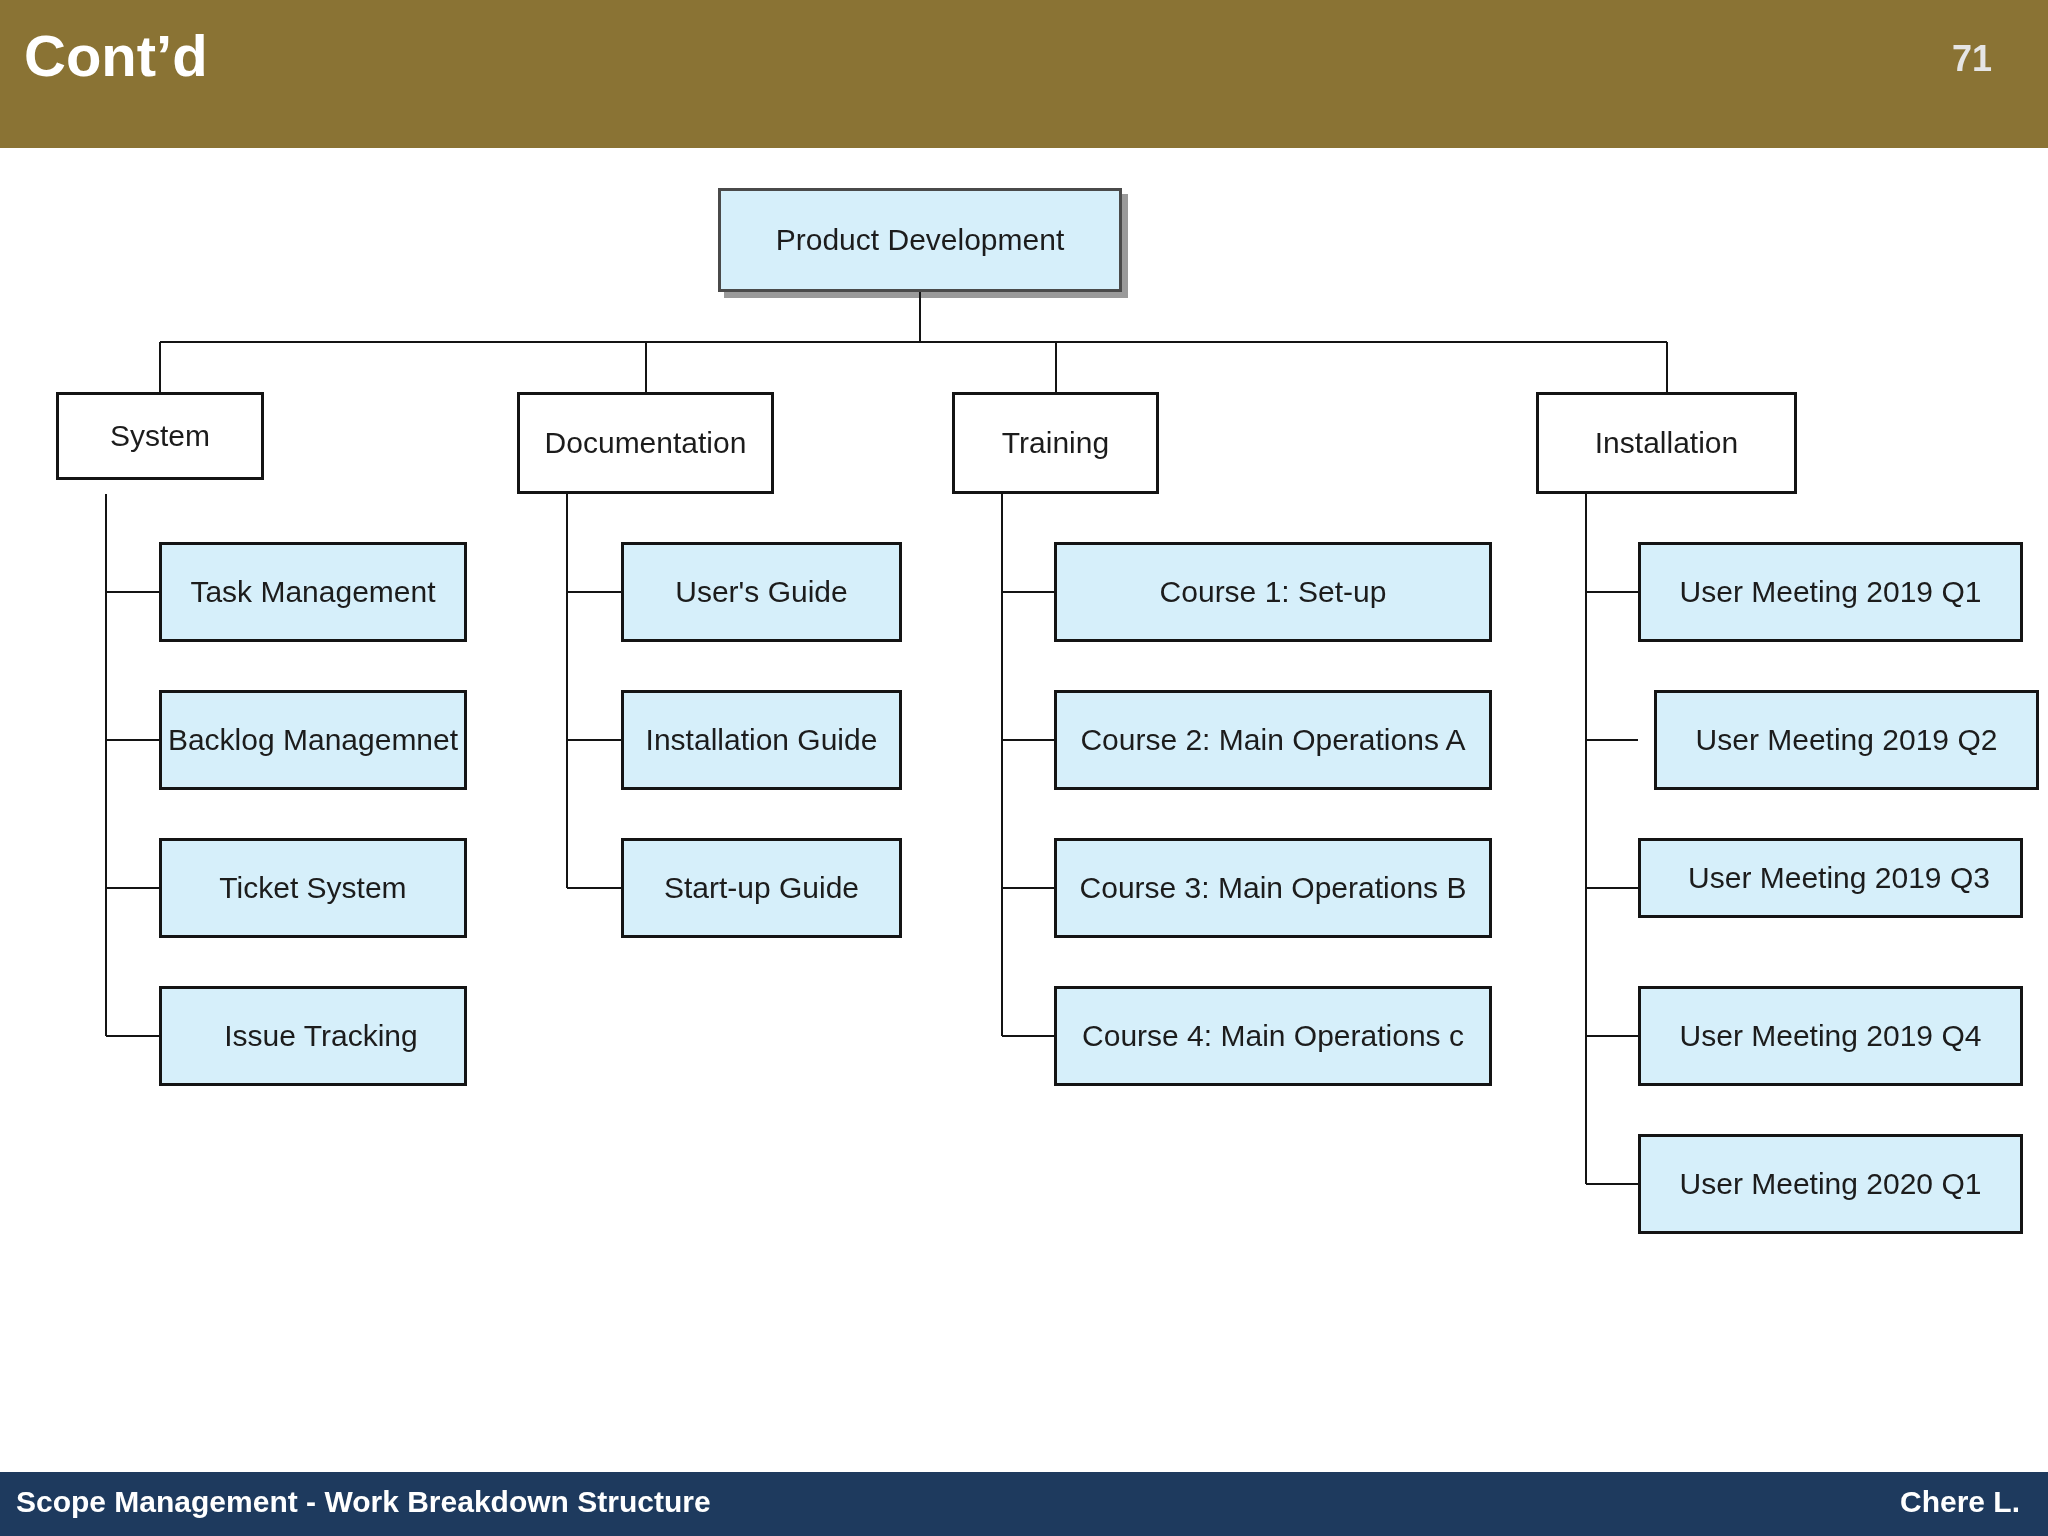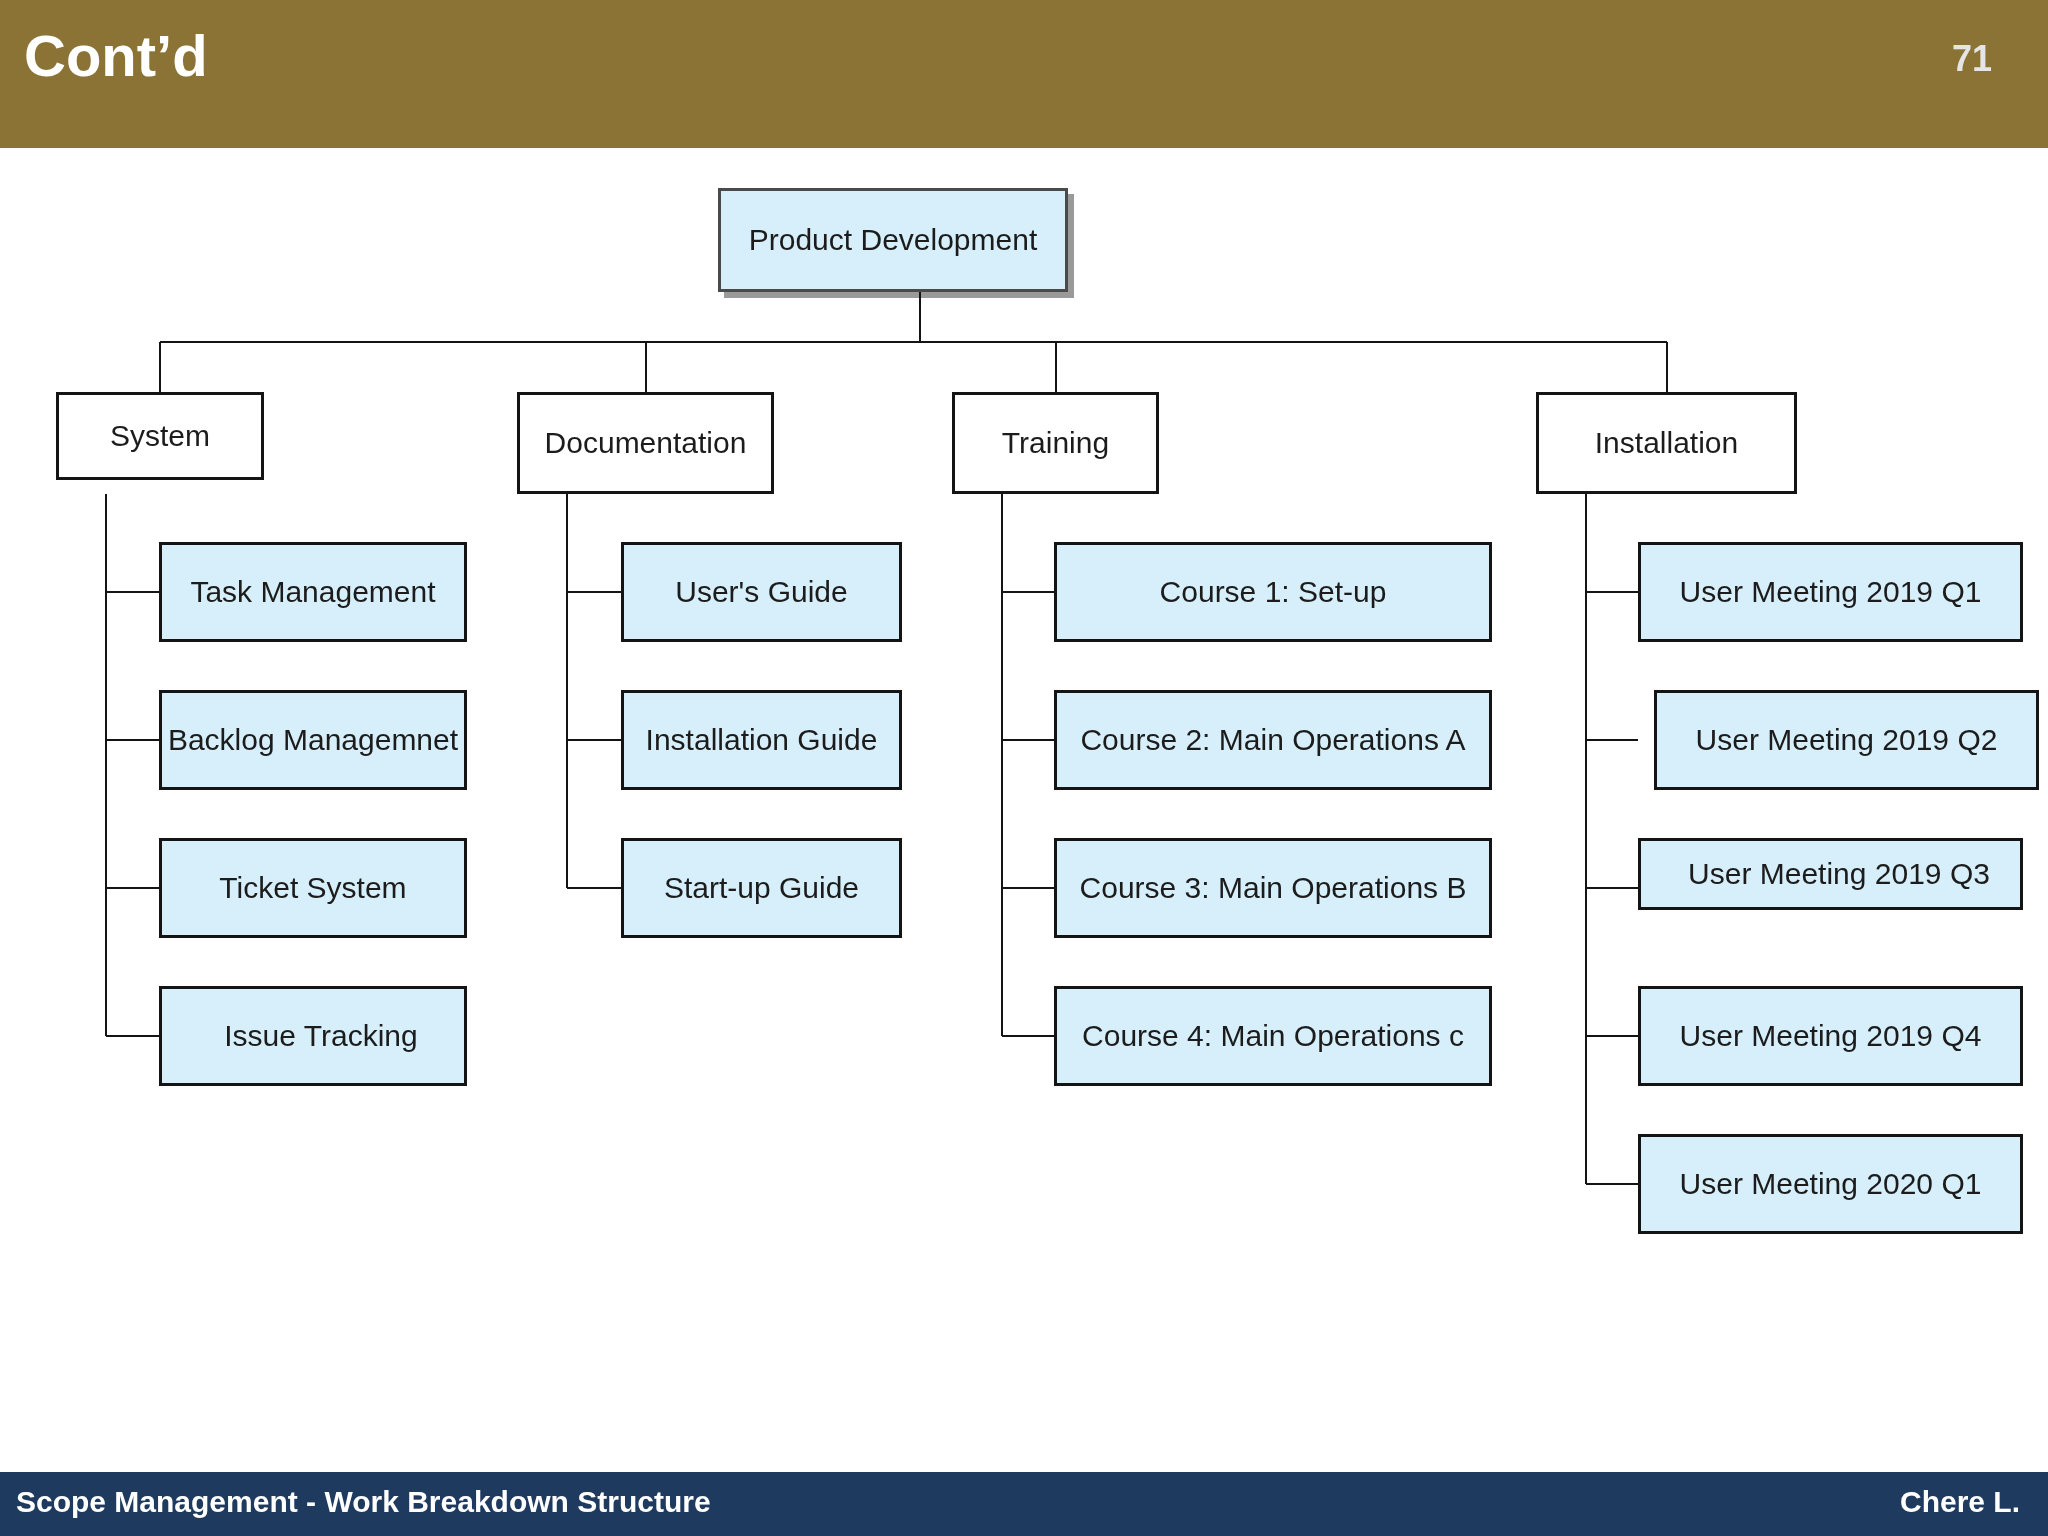--- a/index.html
+++ b/index.html
@@ -49,21 +49,21 @@
 <body>
 
 <div class="stage">
 
   <div class="bar-top">
     <div class="slide-title">Cont’d</div>
     <div class="page-num">71</div>
   </div>
 
   <div class="diagram" id="diagram">
-      <div class="node root" style="left: 718px; top: 188px; width: 350px; height: 104px;">
+      <div class="node root" style="left: 718px; top: 188px; width: 404px; height: 104px;">
         <span>Product Development</span>
       </div>
       <div class="line" style="left: 919px; top: 292px; width: 2px; height: 50px;"></div>
       <div class="line" style="left: 160px; top: 341px; width: 1506.5px; height: 2px;"></div>
       <div class="line" style="left: 159px; top: 342px; width: 2px; height: 50px;"></div>
       <div class="node white" style="left: 56px; top: 392px; width: 208px; height: 88px;">
         <span>System</span>
       </div>
       <div class="line" style="left: 105px; top: 494px; width: 2px; height: 542px;"></div>
       <div class="line" style="left: 106px; top: 591px; width: 53px; height: 2px;"></div>
@@ -127,21 +127,21 @@
       <div class="line" style="left: 1585px; top: 494px; width: 2px; height: 690px;"></div>
       <div class="line" style="left: 1586px; top: 591px; width: 52px; height: 2px;"></div>
       <div class="node blue" style="left: 1638px; top: 542px; width: 385px; height: 100px;">
         <span>User Meeting 2019 Q1</span>
       </div>
       <div class="line" style="left: 1586px; top: 739px; width: 52px; height: 2px;"></div>
       <div class="node blue" style="left: 1638px; top: 690px; width: 385px; height: 100px; margin-left: 16px;">
         <span>User Meeting 2019 Q2</span>
       </div>
       <div class="line" style="left: 1586px; top: 887px; width: 52px; height: 2px;"></div>
-      <div class="node blue" style="left: 1638px; top: 838px; width: 385px; height: 72px; padding-left: 17px;">
+      <div class="node blue" style="left: 1638px; top: 838px; width: 385px; height: 80px; padding-left: 17px;">
         <span>User Meeting 2019 Q3</span>
       </div>
       <div class="line" style="left: 1586px; top: 1035px; width: 52px; height: 2px;"></div>
       <div class="node blue" style="left: 1638px; top: 986px; width: 385px; height: 100px;">
         <span>User Meeting 2019 Q4</span>
       </div>
       <div class="line" style="left: 1586px; top: 1183px; width: 52px; height: 2px;"></div>
       <div class="node blue" style="left: 1638px; top: 1134px; width: 385px; height: 100px;">
         <span>User Meeting 2020 Q1</span>
       </div>

